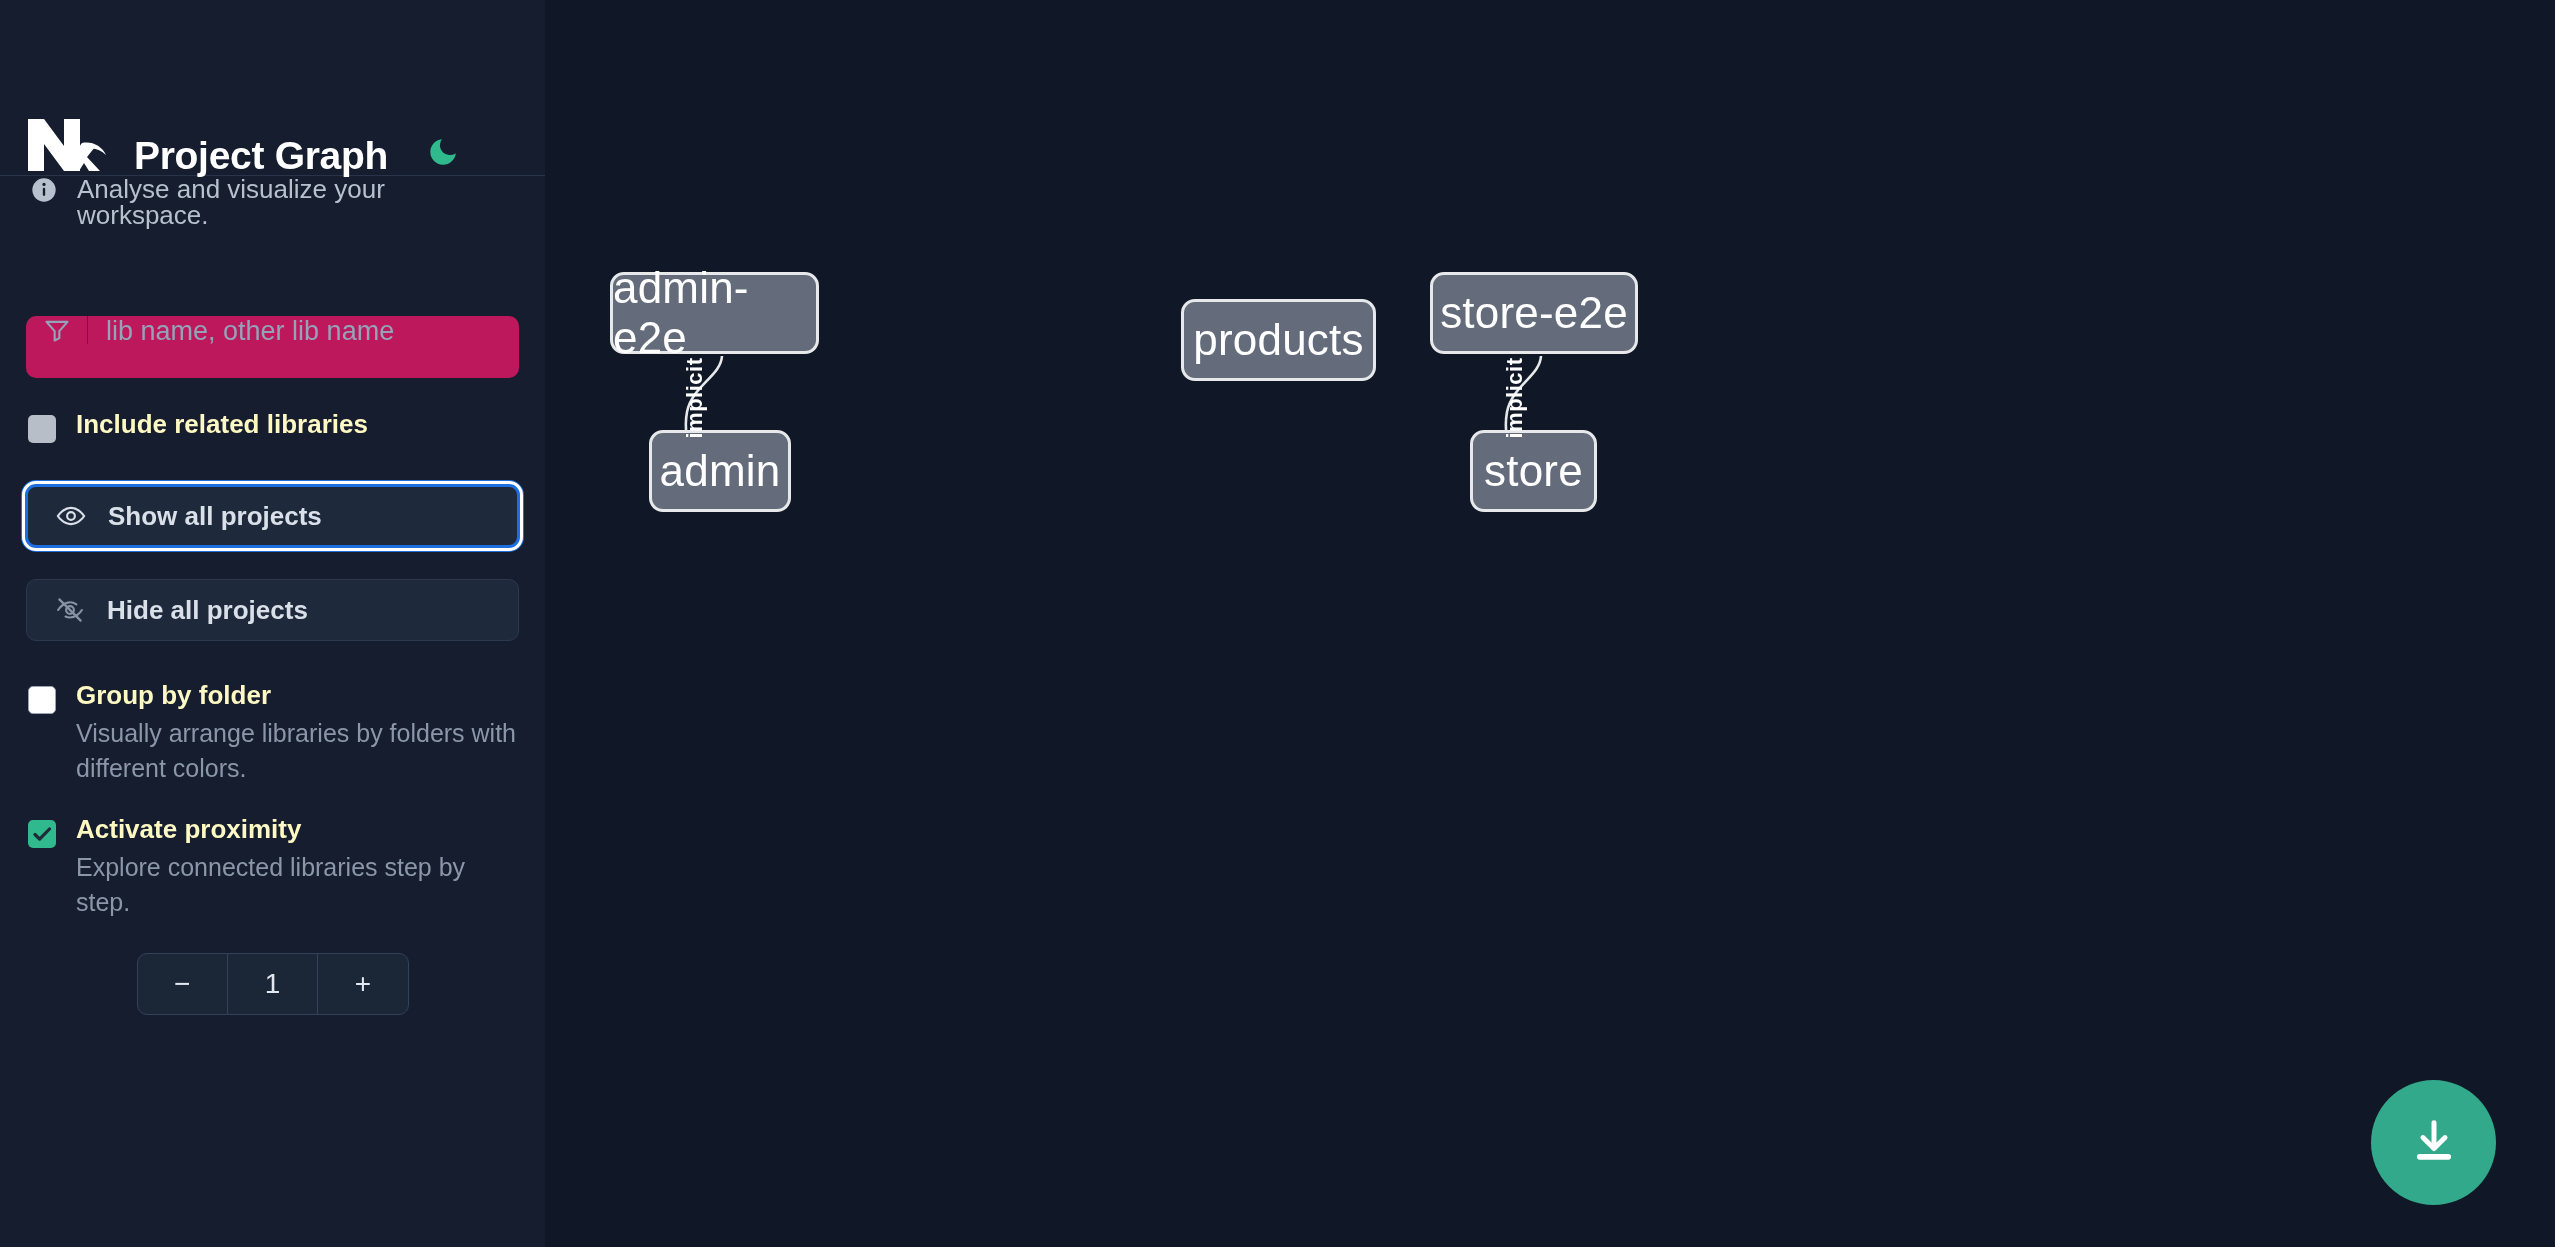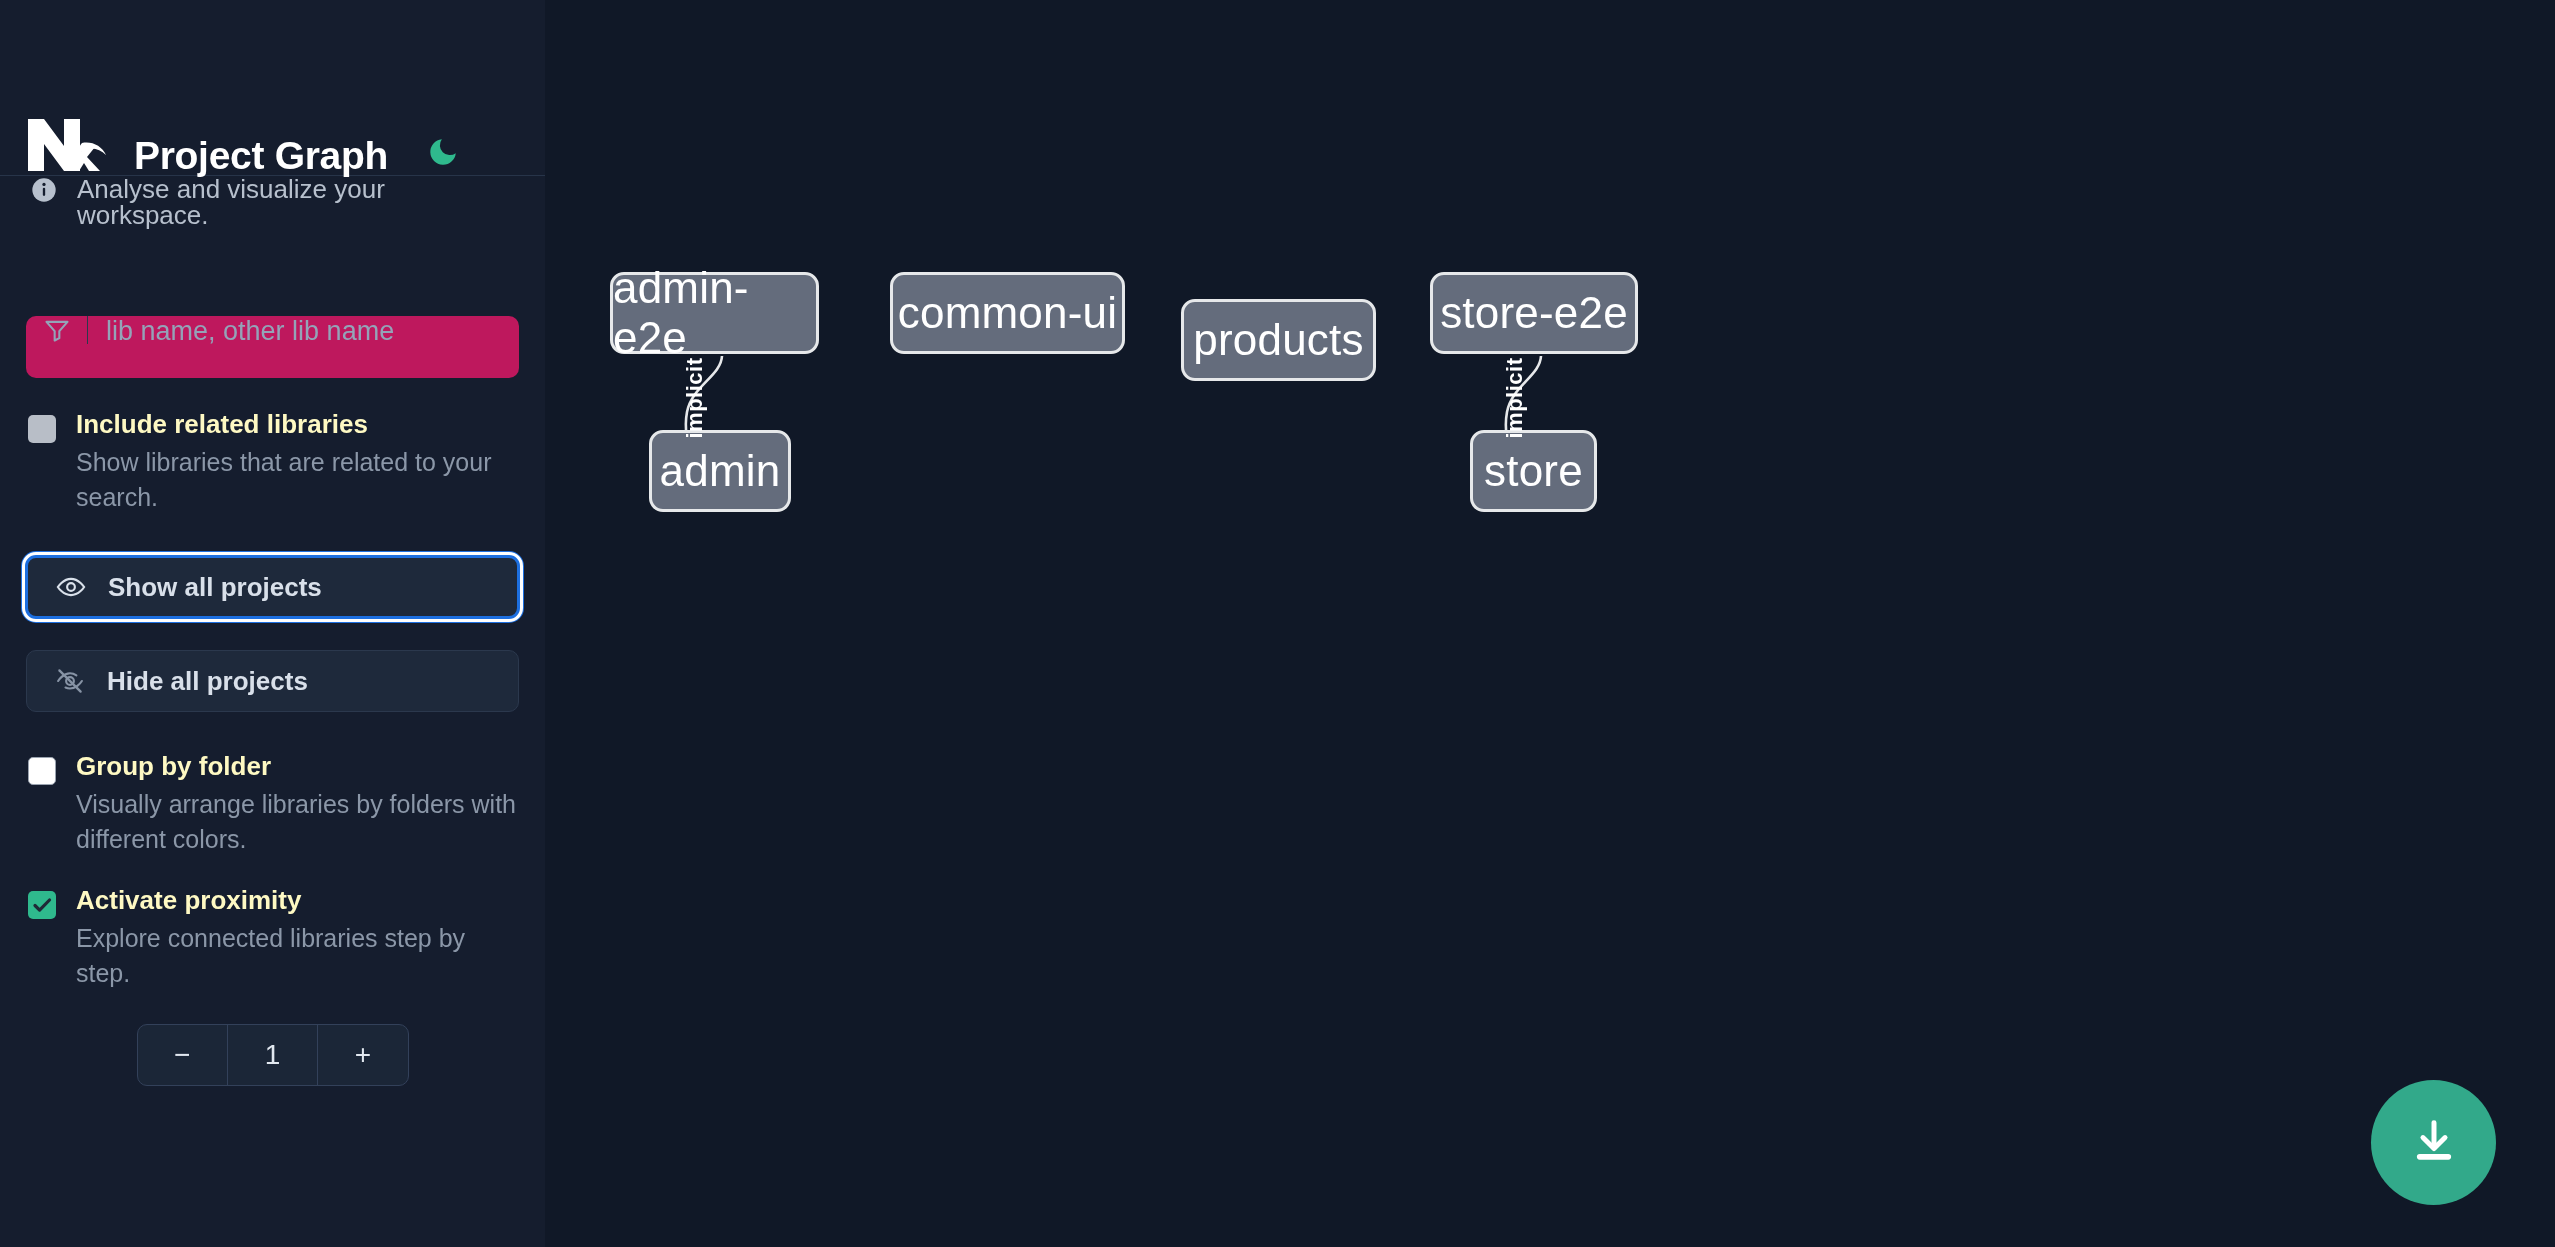--- a/index.html
+++ b/index.html
@@ -308,21 +308,20 @@
             <path d="M3 5h18l-7 8v6l-4 2v-8z" fill="none" stroke="#94a3b8" stroke-width="1.8" stroke-linejoin="round"></path>
           </svg>
         </span>
         <input class="search-input" type="text" placeholder="lib name, other lib name" style="">
       </div>
 
       <div class="check-group">
         <span class="cbox gray"></span>
         <div class="check-texts">
           <div class="check-title">Include related libraries</div>
-          <div class="check-desc">Show libraries that are related to your search.</div>
         </div>
       </div>
 
       <div class="btn btn-focus">
         <span class="bi">
           <svg viewBox="0 0 24 24" width="30" height="30" aria-hidden="true">
             <path d="M1.5 12S5.5 5.5 12 5.5 22.5 12 22.5 12 18.5 18.5 12 18.5 1.5 12 1.5 12z" fill="none" stroke="#d9e0ea" stroke-width="1.7"></path>
             <circle cx="12" cy="12" r="3.1" fill="none" stroke="#d9e0ea" stroke-width="1.7"></circle>
           </svg>
         </span>
@@ -380,23 +379,20 @@
       </defs>
 
       <path d="M177 356 C176 376 147 386 142 412 C138 434 145 448 150 464" fill="none" stroke="#e6e8ea" stroke-width="2.6" marker-end="url(#arrowhead)"></path>
 
       <path d="M996 356 C995 376 967 386 962 412 C958 434 965 448 970 464" fill="none" stroke="#e6e8ea" stroke-width="2.6" marker-end="url(#arrowhead)"></path>
     </svg>
 
     <div class="node" style="left:65px;  top:272px;  width:209px; height:82px;">
       <span>admin-e2e</span>
     </div>
-    <div class="node" style="left:345px; top:272px; width:235px; height:82px;">
-      <span>common-ui</span>
-    </div>
     <div class="node" style="left:636px; top:272px; width:195px; height:82px;margin-top:27px;">
       <span>products</span>
     </div>
     <div class="node" style="left:885px; top:272px; width:208px; height:82px;">
       <span>store-e2e</span>
     </div>
     <div class="node" style="left:104px; top:430px; width:142px; height:82px;">
       <span>admin</span>
     </div>
     <div class="node" style="left:925px; top:430px; width:127px; height:82px;">

